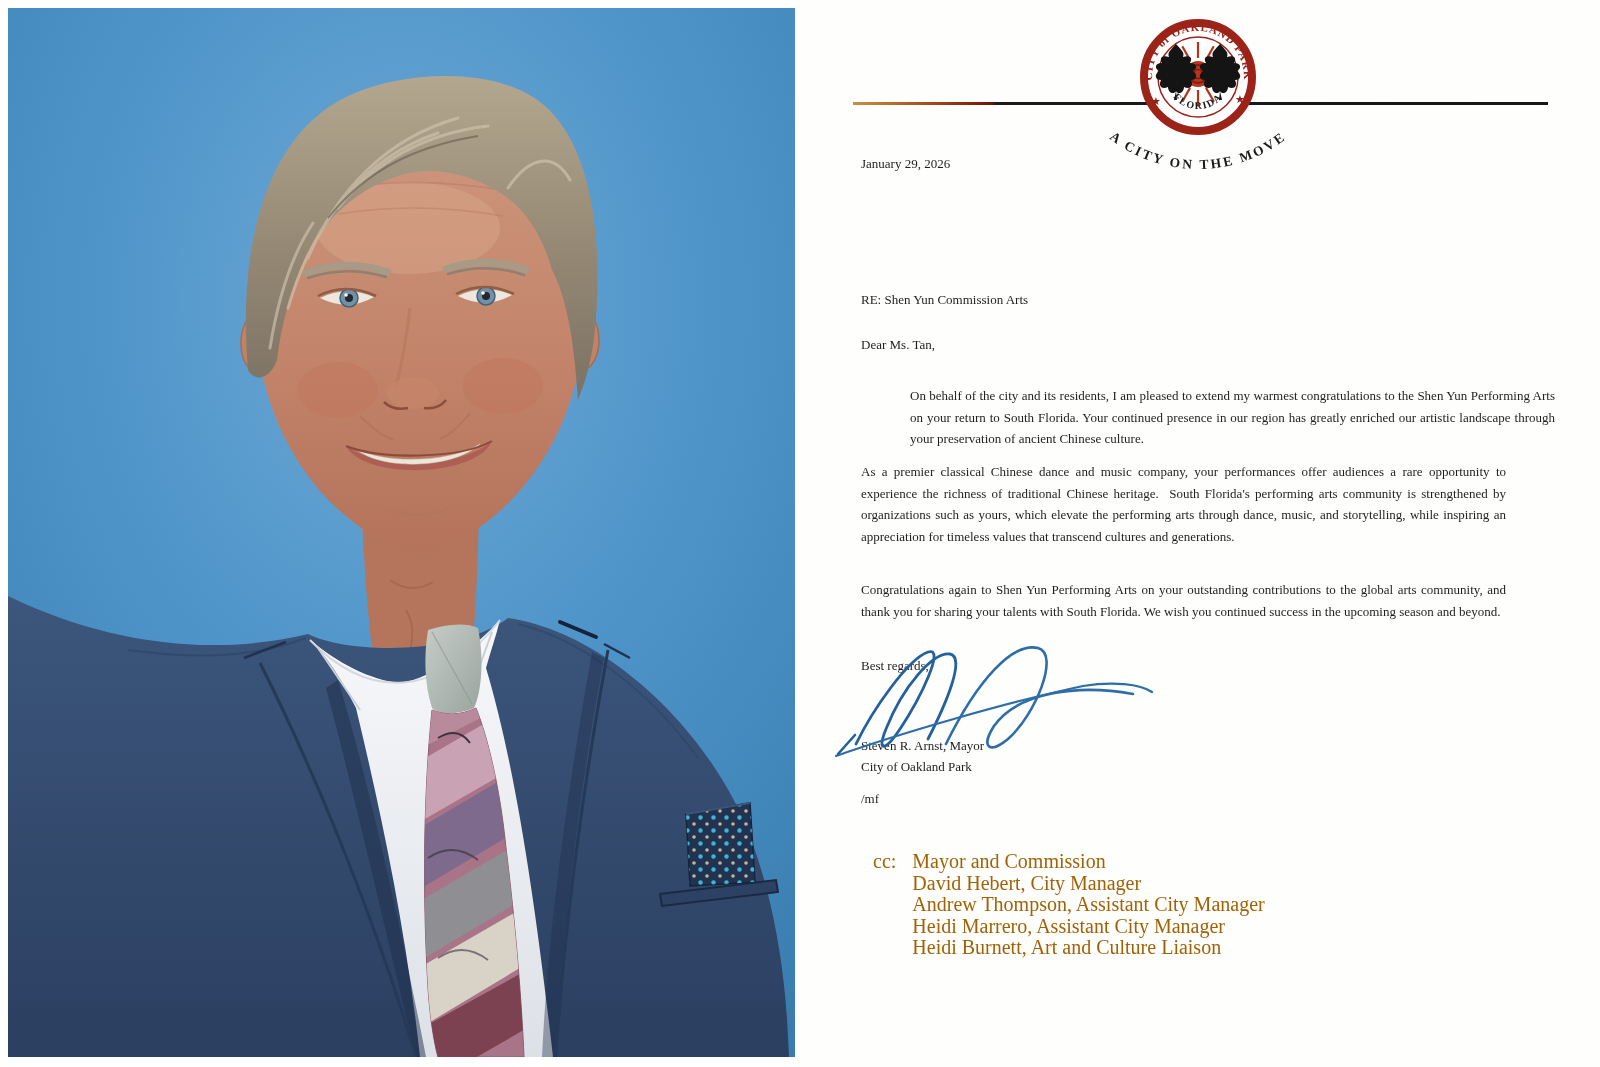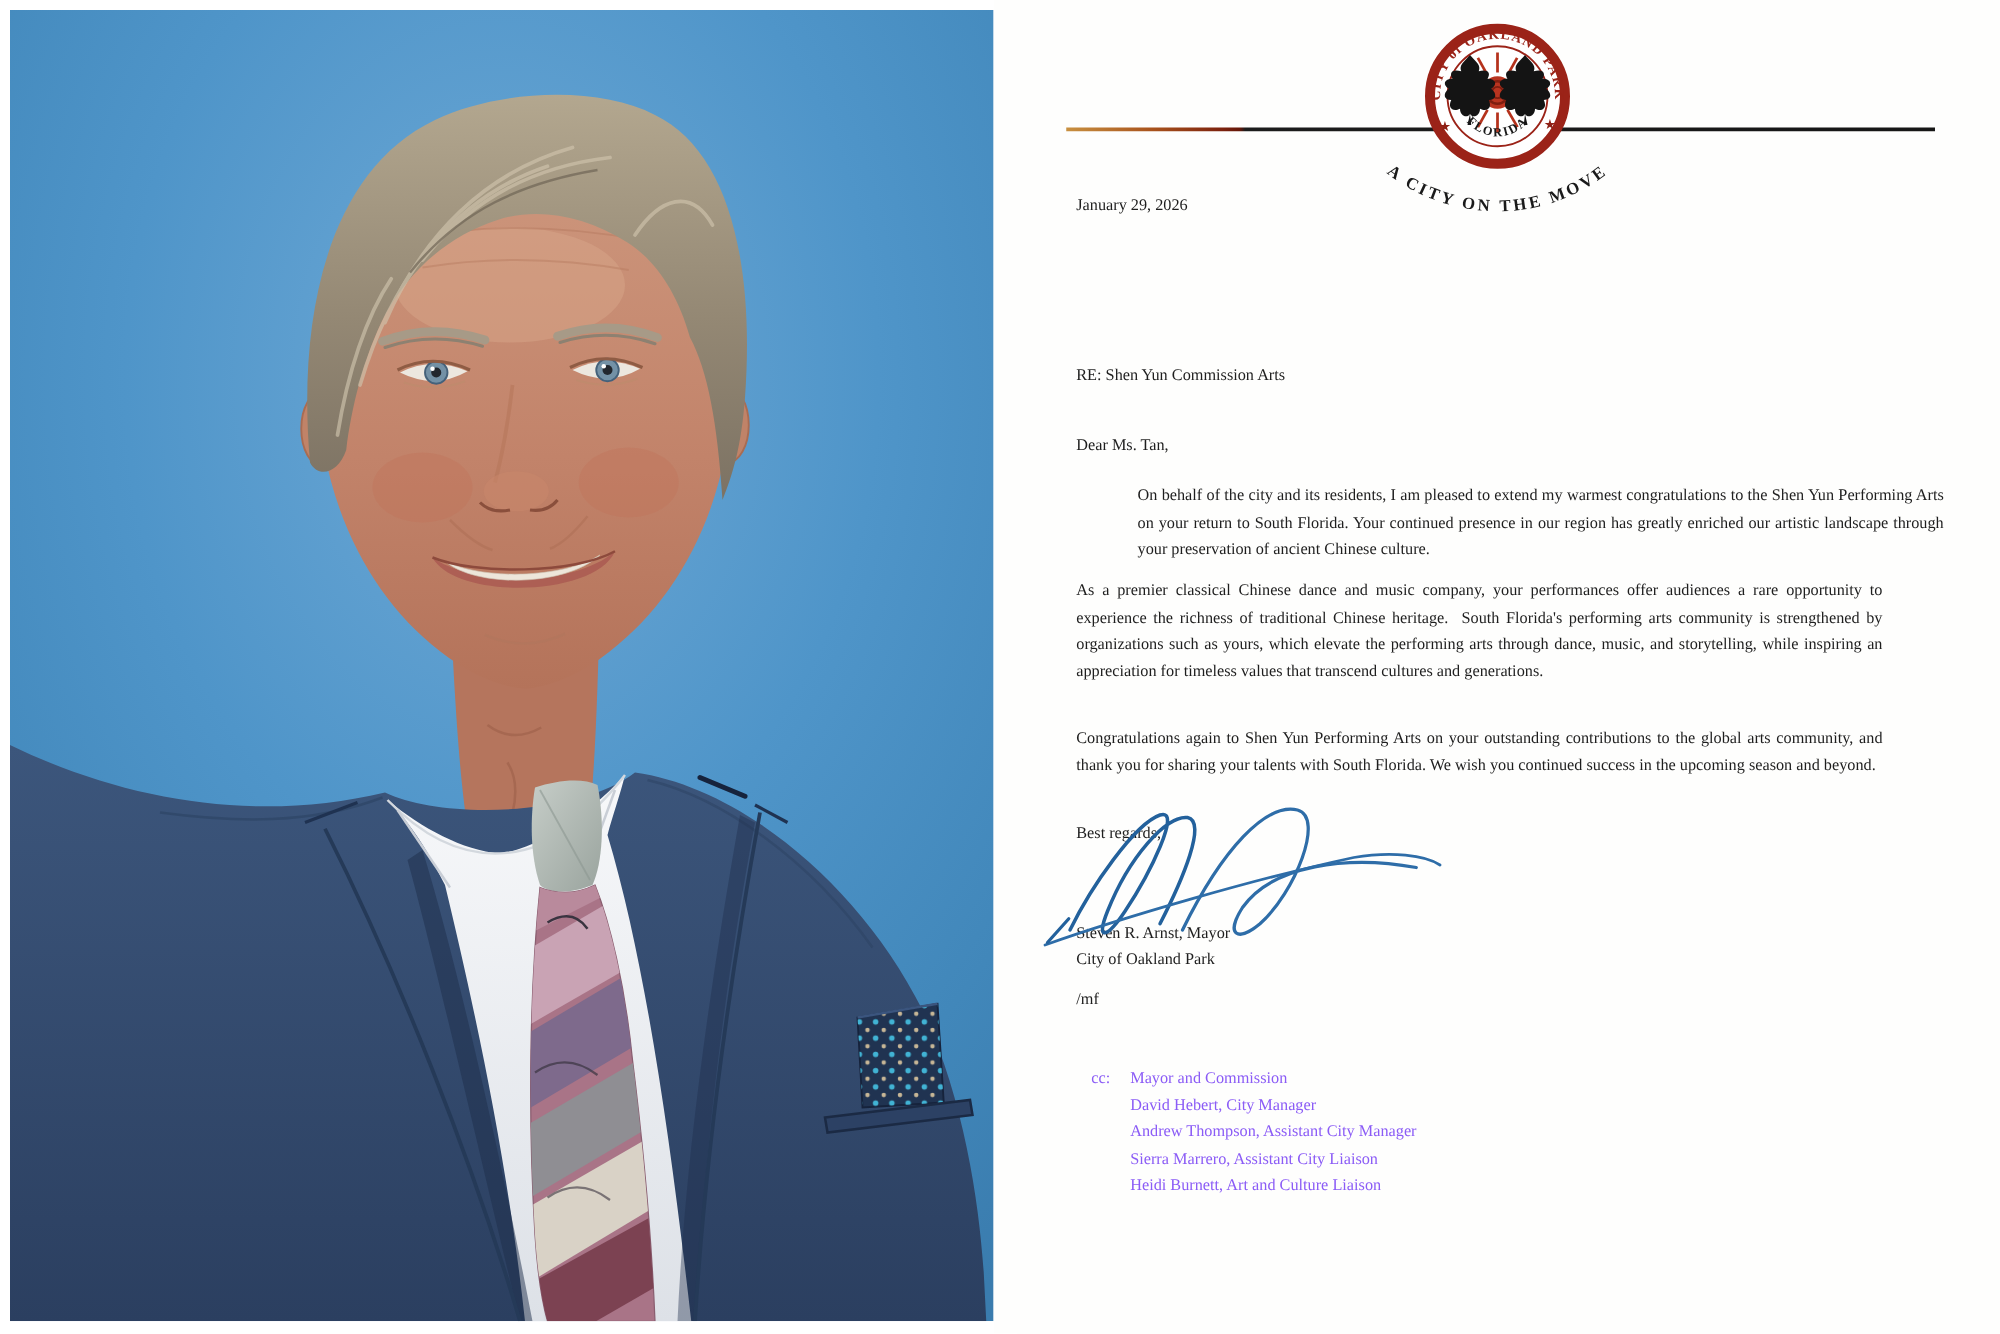--- a/index.html
+++ b/index.html
@@ -7,22 +7,22 @@
           font-family:"Liberation Serif",serif;}
   .photo-frame{position:absolute;left:8px;top:8px;width:787px;height:1049px;overflow:hidden;}
   .photo-frame svg{display:block;}
   .letter{position:absolute;left:795px;top:0;width:805px;height:1067px;background:#fefefd;}
   .rule{position:absolute;left:853px;top:102px;width:695px;height:3px;z-index:1;
         background:linear-gradient(to right,#c89040 0%,#a8521c 10%,#7c220e 18%,#641708 20%,
                    #1c1c1c 20.6%,#161616 100%);}
   .seal-svg{position:absolute;left:1098px;top:4px;width:200px;height:195px;z-index:2;}
   .lt{position:absolute;color:#1e1e1e;font-size:13px;line-height:21.5px;white-space:pre-wrap;}
   .para{width:645px;text-align:justify;}
-  .cc-wrap{position:absolute;left:873px;top:851px;display:flex;color:#8b5cf6;
-           font-size:13px;line-height:21.5px;}
+  .cc-wrap{position:absolute;left:873px;top:851px;display:flex;color:#a16207;
+           font-size:20px;line-height:21.5px;}
   .cc-names{margin-left:16px;}
   .sig-svg{position:absolute;left:828px;top:624px;width:345px;height:160px;z-index:3;}
   .seal-arc{font-family:"Liberation Serif",serif;font-weight:bold;}
 </style>
 </head>
 <body>
 
 <div class="canvas">
 
   <div class="photo-frame">
@@ -227,21 +227,21 @@
     <text class="seal-arc" font-size="10" fill="#1a1a1a" letter-spacing="1.5">
       <textPath href="#arcBottom" startOffset="50%" text-anchor="middle">FLORIDA</textPath>
     </text>
     <text class="seal-arc" font-size="13.5" fill="#1a1a1a" letter-spacing="2.5">
       <textPath href="#arcTag" startOffset="50%" text-anchor="middle">A CITY ON THE MOVE</textPath>
     </text>
   </svg>
 
   <div class="lt" style="left:861px;top:153px;">January 29, 2026</div>
   <div class="lt" style="left:861px;top:289px;">RE: Shen Yun Commission Arts</div>
-  <div class="lt" style="left:861px;top:345px;">Dear Ms. Tan,</div>
+  <div class="lt" style="left:861px;top:334px;">Dear Ms. Tan,</div>
 
   <div class="lt para" style="left:910px;top:385px;">On behalf of the city and its residents, I am pleased to extend my warmest congratulations to the Shen Yun Performing Arts on your return to South Florida. Your continued presence in our region has greatly enriched our artistic landscape through your preservation of ancient Chinese culture.</div>
   <div class="lt para" style="left:861px;top:461px;">As a premier classical Chinese dance and music company, your performances offer audiences a rare opportunity to experience the richness of traditional Chinese heritage.  South Florida's performing arts community is strengthened by organizations such as yours, which elevate the performing arts through dance, music, and storytelling, while inspiring an appreciation for timeless values that transcend cultures and generations.</div>
   <div class="lt para" style="left:861px;top:579px;">Congratulations again to Shen Yun Performing Arts on your outstanding contributions to the global arts community, and thank you for sharing your talents with South Florida. We wish you continued success in the upcoming season and beyond.</div>
 
   <div class="lt" style="left:861px;top:655px;">Best regards,</div>
 
   <svg class="sig-svg" viewBox="0 0 345 160">
     <g fill="none" stroke-linecap="round">
       <path d="M28,120 C45,85 80,35 100,28 C118,22 92,75 72,105 C58,126 48,130 58,105 C75,62 105,28 122,30 C138,33 118,80 100,115" stroke="#23619c" stroke-width="2.8"></path>
@@ -254,18 +254,18 @@
   <div class="lt" style="left:861px;top:735px;">Steven R. Arnst, Mayor</div>
   <div class="lt" style="left:861px;top:756px;">City of Oakland Park</div>
   <div class="lt" style="left:861px;top:788px;">/mf</div>
 
   <div class="cc-wrap">
     <div>cc:</div>
     <div class="cc-names">
       <div>Mayor and Commission</div>
       <div>David Hebert, City Manager</div>
       <div>Andrew Thompson, Assistant City Manager</div>
-      <div>Sierra Marrero, Assistant City Liaison</div>
+      <div>Heidi Marrero, Assistant City Manager</div>
       <div>Heidi Burnett, Art and Culture Liaison</div>
     </div>
   </div>
 
 </div>
 
 </body></html>

